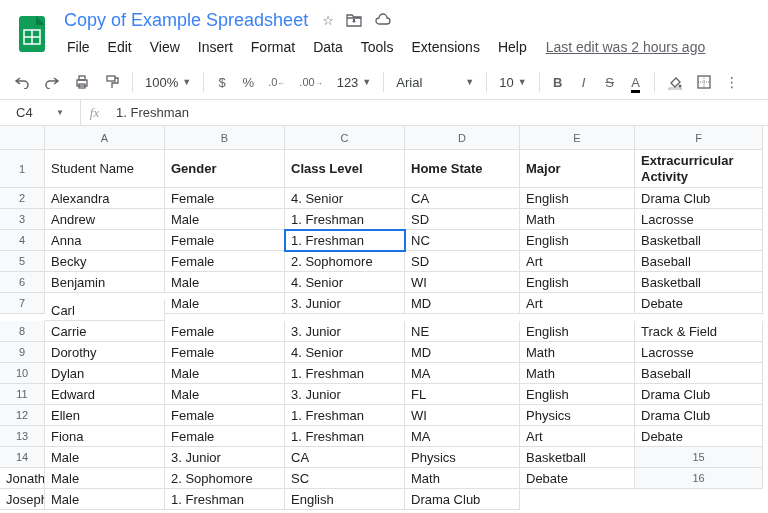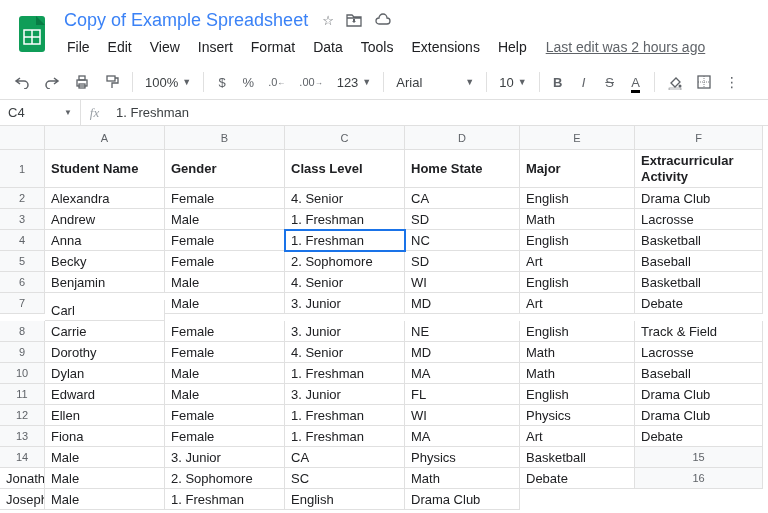--- a/index.html
+++ b/index.html
@@ -15,21 +15,21 @@
 .title-icons span { cursor: pointer; }
 .menubar { display: flex; gap: 4px; margin-top: 2px; align-items: center; }
 .menu-item { padding: 4px 7px; font-size: 14px; color: #202124; cursor: pointer; border-radius: 4px; }
 .last-edit { color: #5f6368; text-decoration: underline; font-size: 14px; margin-left: 8px; cursor: pointer; }
 .toolbar { display: flex; align-items: center; gap: 2px; padding: 4px 8px; border-bottom: 1px solid #e0e0e0; margin-top: 6px; }
 .tb-btn { padding: 5px 6px; color: #5f6368; cursor: pointer; display: flex; align-items: center; justify-content: center; min-width: 24px; height: 26px; border-radius: 2px; }
 .tb-sep { width: 1px; height: 20px; background: #e0e0e0; margin: 0 4px; }
 .tb-select { display: flex; align-items: center; gap: 4px; padding: 4px 6px; color: #3c4043; cursor: pointer; }
 .tb-select .chev { font-size: 9px; color: #5f6368; }
 .formula-row { display: flex; align-items: center; border-bottom: 1px solid #e0e0e0; height: 26px; }
-.name-box { width: 80px; padding: 0 8px; color: #3c4043; font-size: 13px; display: flex; align-items: center; justify-content: space-between; }
+.name-box { width: 80px; padding: 0 16px; color: #3c4043; font-size: 13px; display: flex; align-items: center; justify-content: space-between; }
 .name-box .chev { font-size: 8px; color: #5f6368; }
 .fx { width: 28px; text-align: center; font-style: italic; color: #9aa0a6; font-family: serif; border-left: 1px solid #e0e0e0; height: 100%; display: flex; align-items: center; justify-content: center; }
 .formula-input { flex: 1; padding: 0 8px; color: #3c4043; font-size: 13px; }
 .grid { display: grid; grid-template-columns: 45px 120px 120px 120px 115px 115px 128px; font-size: 13px; }
 .corner { background: #f8f9fa; border-right: 1px solid #e0e0e0; border-bottom: 1px solid #e0e0e0; height: 24px; }
 .col-hdr { background: #f8f9fa; border-right: 1px solid #e0e0e0; border-bottom: 1px solid #e0e0e0; text-align: center; color: #5f6368; font-size: 11px; height: 24px; line-height: 24px; }
 .row-hdr { background: #f8f9fa; border-right: 1px solid #e0e0e0; border-bottom: 1px solid #e0e0e0; text-align: center; color: #5f6368; font-size: 11px; display: flex; align-items: center; justify-content: center; }
 .cell { border-right: 1px solid #e0e0e0; border-bottom: 1px solid #e0e0e0; padding: 2px 6px; display: flex; align-items: center; white-space: nowrap; overflow: hidden; }
 .selected { outline: 2px solid #1a73e8; outline-offset: -1px; z-index: 2; position: relative; }
 .bold { font-weight: bold; }
@@ -171,21 +171,21 @@
 
 <div class="grid g" id="grid">
     <div class="corner"></div>
     <div class="col-hdr">A</div>
     <div class="col-hdr">B</div>
     <div class="col-hdr">C</div>
     <div class="col-hdr">D</div>
     <div class="col-hdr">E</div>
     <div class="col-hdr">F</div>
     <div class="row-hdr hdr-row-cell" style="height: 38px;">1</div>
-    <div class="cell hdr-row-cell" style="height: 38px; font-weight: bold; white-space: normal; line-height: 1.2;">Student Name</div>
+    <div class="cell hdr-row-cell" style="height: 38px; font-weight: normal; white-space: normal; line-height: 1.2;">Student Name</div>
     <div class="cell hdr-row-cell" style="height: 38px; font-weight: bold; white-space: normal; line-height: 1.2;">Gender</div>
     <div class="cell hdr-row-cell" style="height: 38px; font-weight: bold; white-space: normal; line-height: 1.2;">Class Level</div>
     <div class="cell hdr-row-cell" style="height: 38px; font-weight: bold; white-space: normal; line-height: 1.2;">Home State</div>
     <div class="cell hdr-row-cell" style="height: 38px; font-weight: bold; white-space: normal; line-height: 1.2;">Major</div>
     <div class="cell hdr-row-cell" style="height: 38px; font-weight: bold; white-space: normal; line-height: 1.2;">Extracurricular Activity</div>
     <div class="row-hdr" style="height: 21px;">2</div>
     <div class="cell" style="height: 21px;">Alexandra</div>
     <div class="cell" style="height: 21px;">Female</div>
     <div class="cell" style="height: 21px;">4. Senior</div>
     <div class="cell" style="height: 21px;">CA</div>

